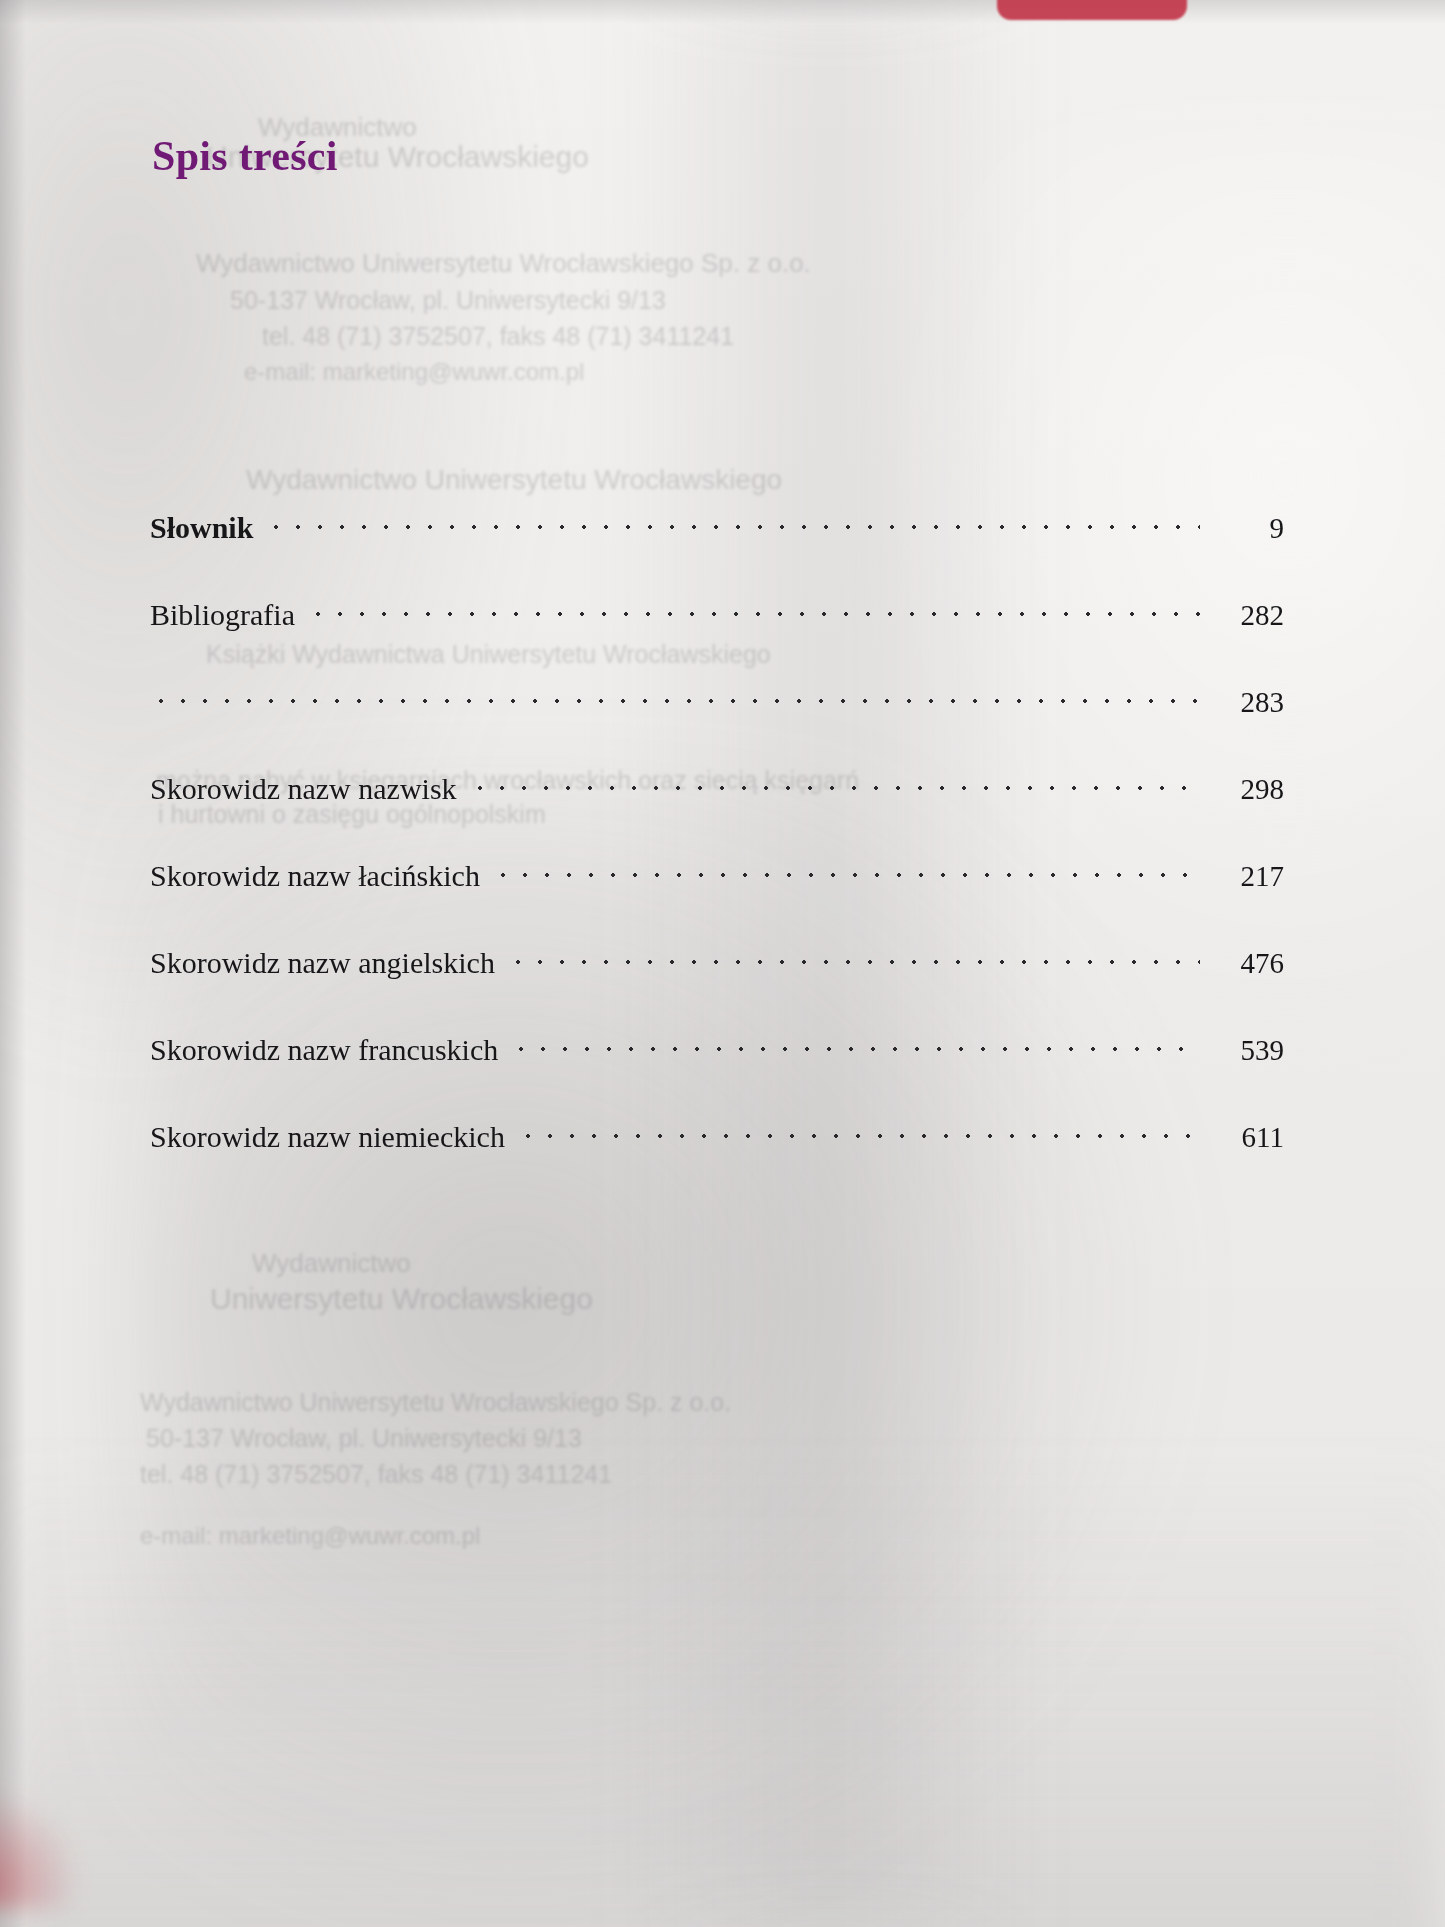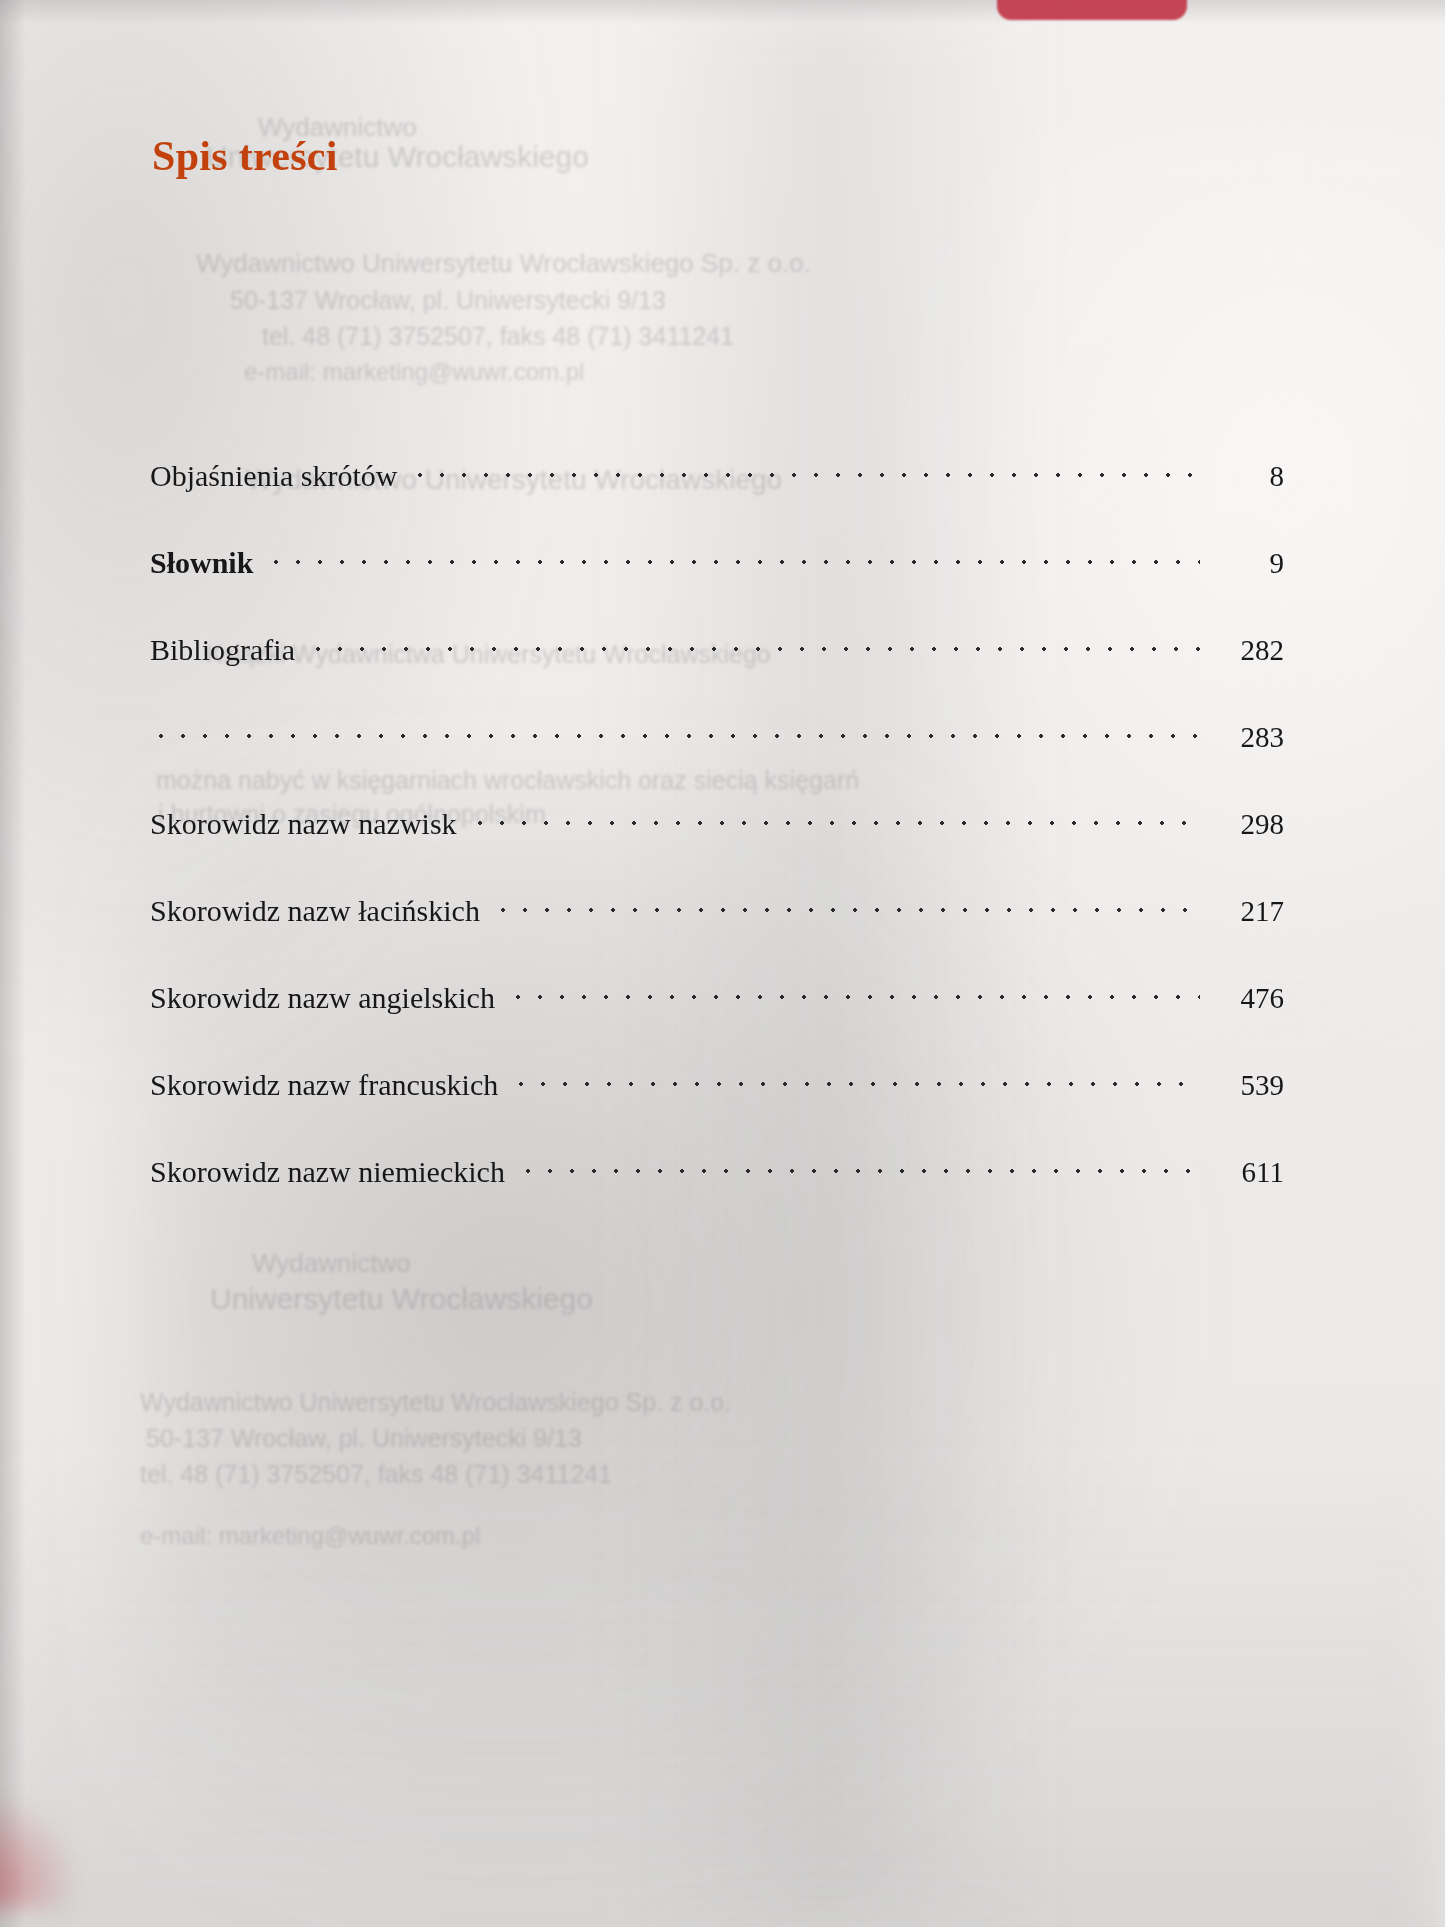--- a/index.html
+++ b/index.html
@@ -114,21 +114,21 @@
     position: absolute;
     left: 0; top: 0;
     width: 1445px; height: 1927px;
   }
   .toc-title {
     position: absolute;
     left: 152px;
     top: 132px;
     font-size: 42px;
     font-weight: bold;
-    color: #c2410c;
+    color: #701a75;
     letter-spacing: 0.3px;
     text-align: center;
   }
   .toc-list {
     position: absolute;
     left: 150px;
     top: 404px;
     width: 1134px;
   }
   .toc-row {
@@ -202,25 +202,20 @@
 <div class="bleed" style="left:140px; top:1522px; font-size:24px;">e-mail: marketing@wuwr.com.pl</div>
 
 <div class="content">
 
   <div class="toc-title">Spis treści</div>
 
   <div class="toc-list">
 
     <div class="row-h"></div>
 
-    <div class="toc-row">
-      <span class="label">Objaśnienia skrótów</span>
-      <span class="leader"></span>
-      <span class="page">8</span>
-    </div>
     <div class="gap-md"></div>
 
     <div class="toc-row bold">
       <span class="label">Słownik</span>
       <span class="leader"></span>
       <span class="page">9</span>
     </div>
     <div class="gap-md"></div>
 
     <div class="toc-row">

